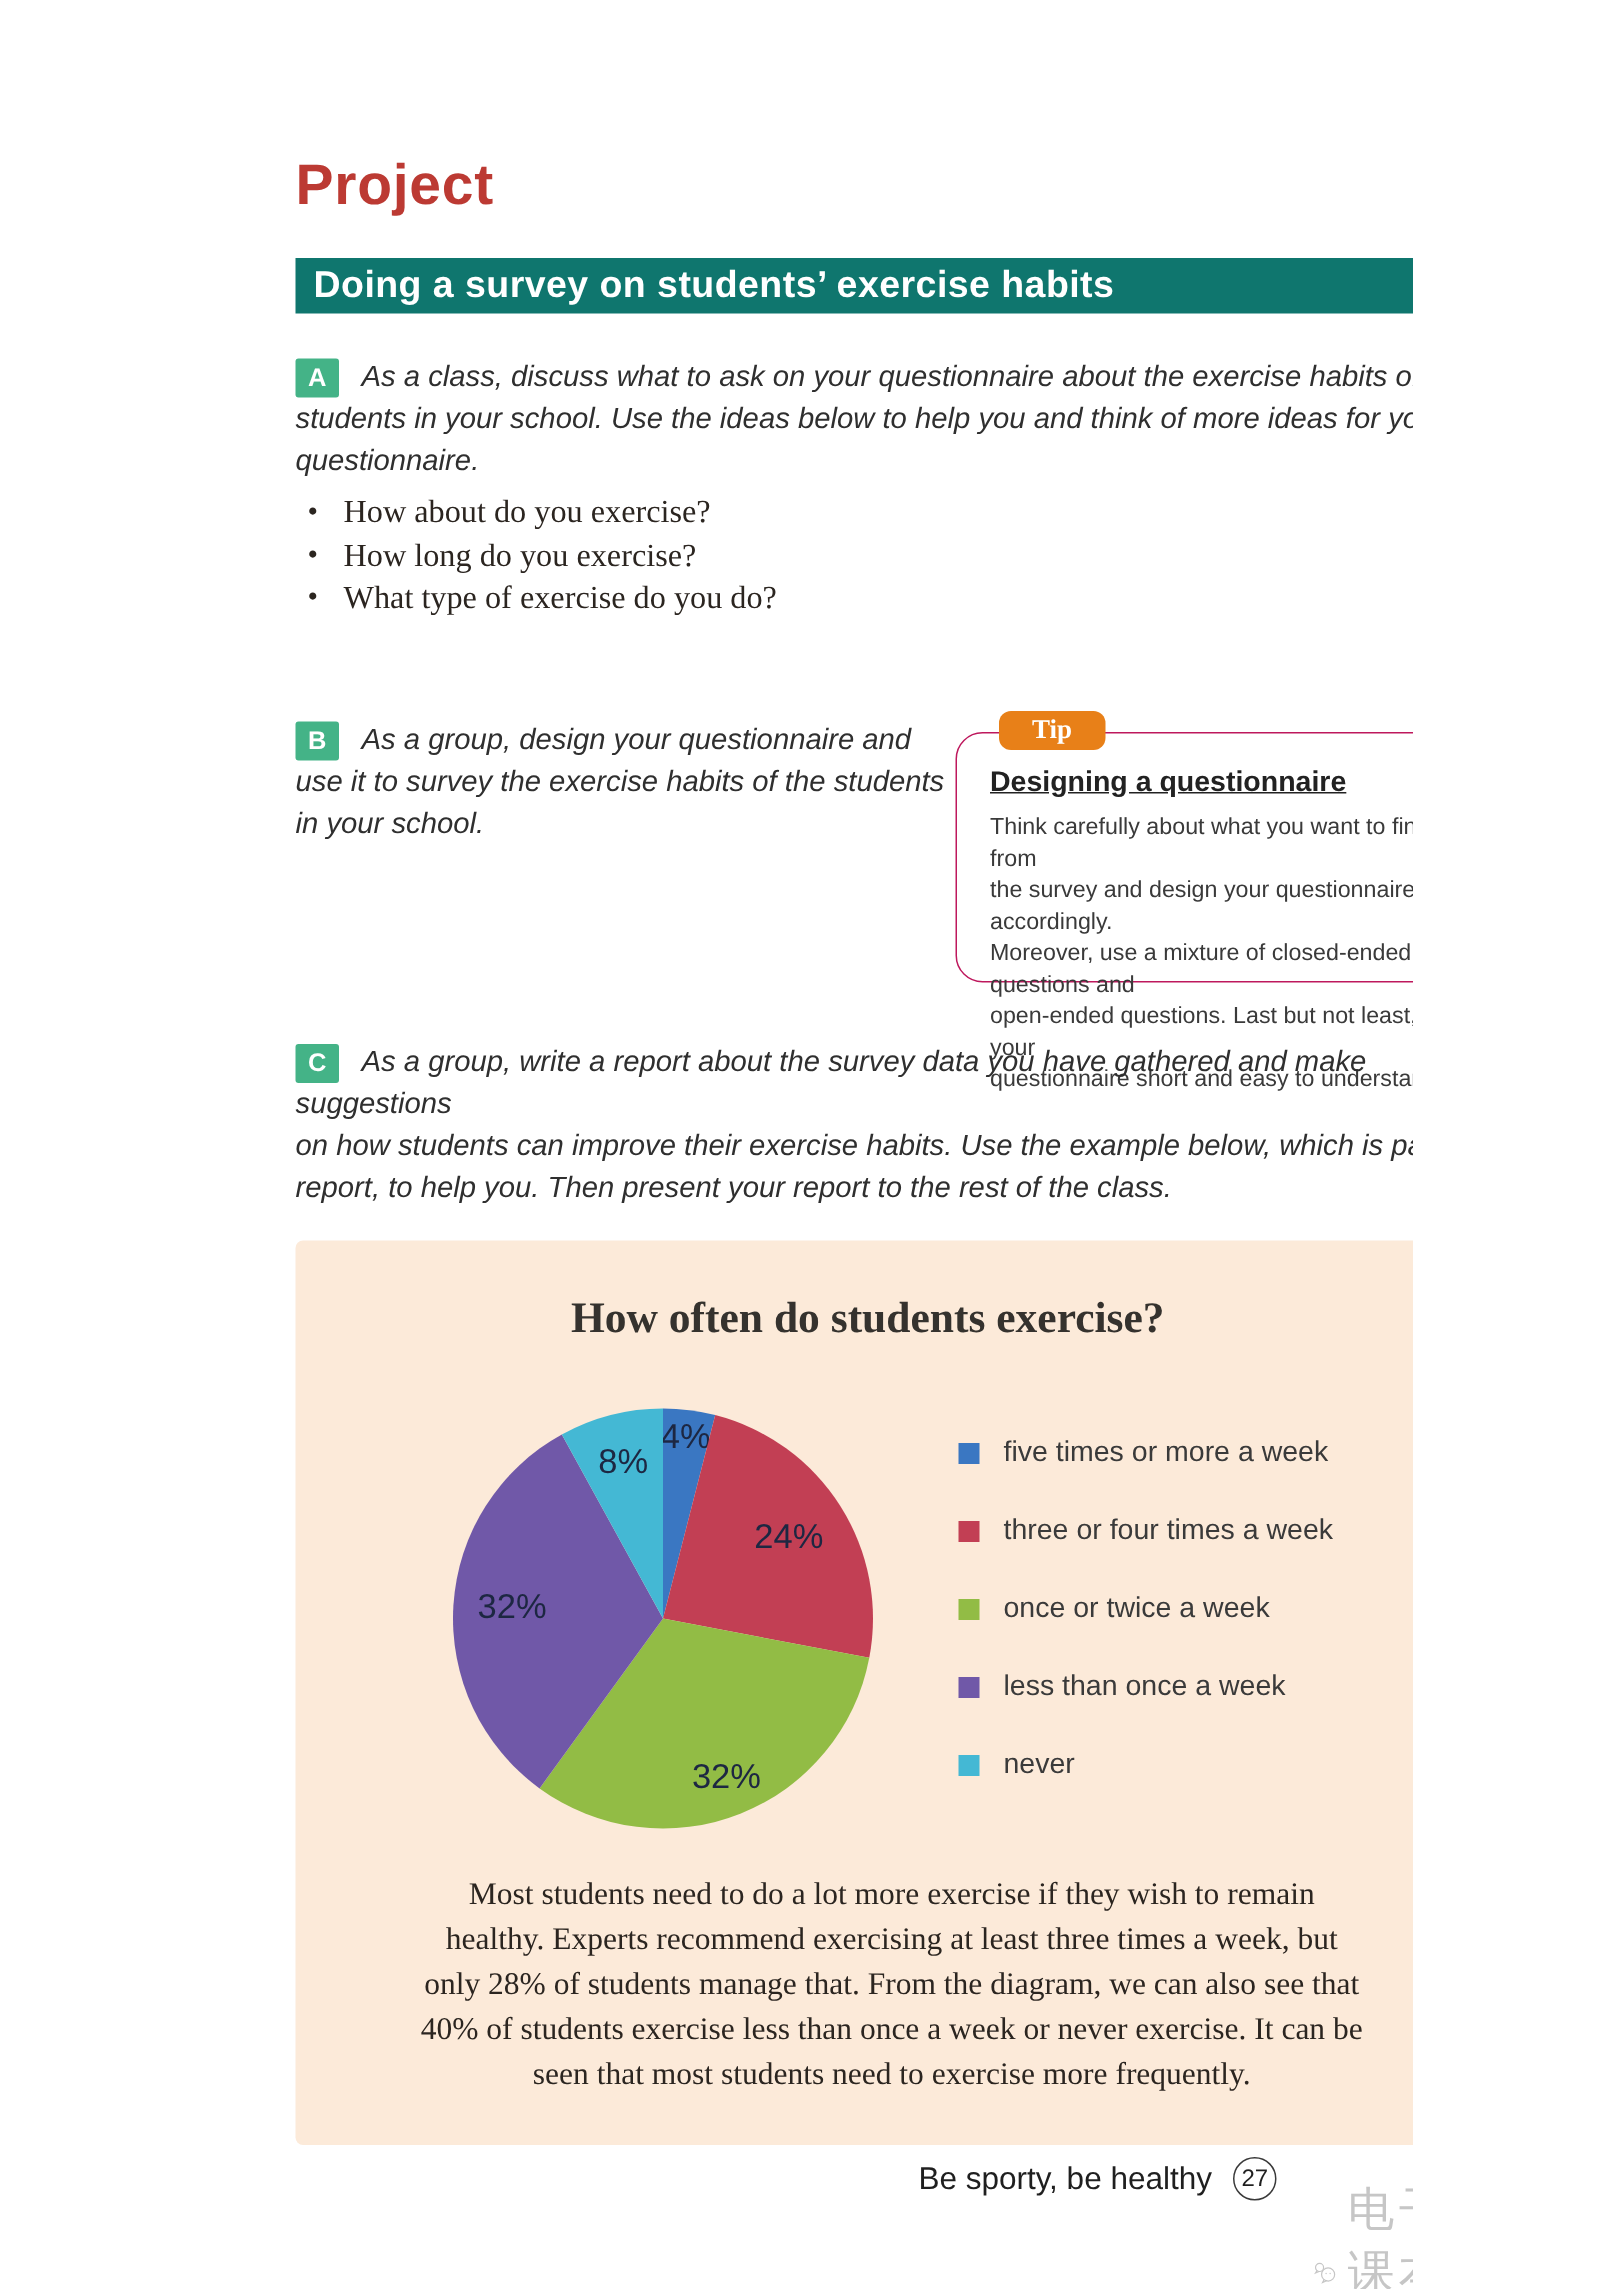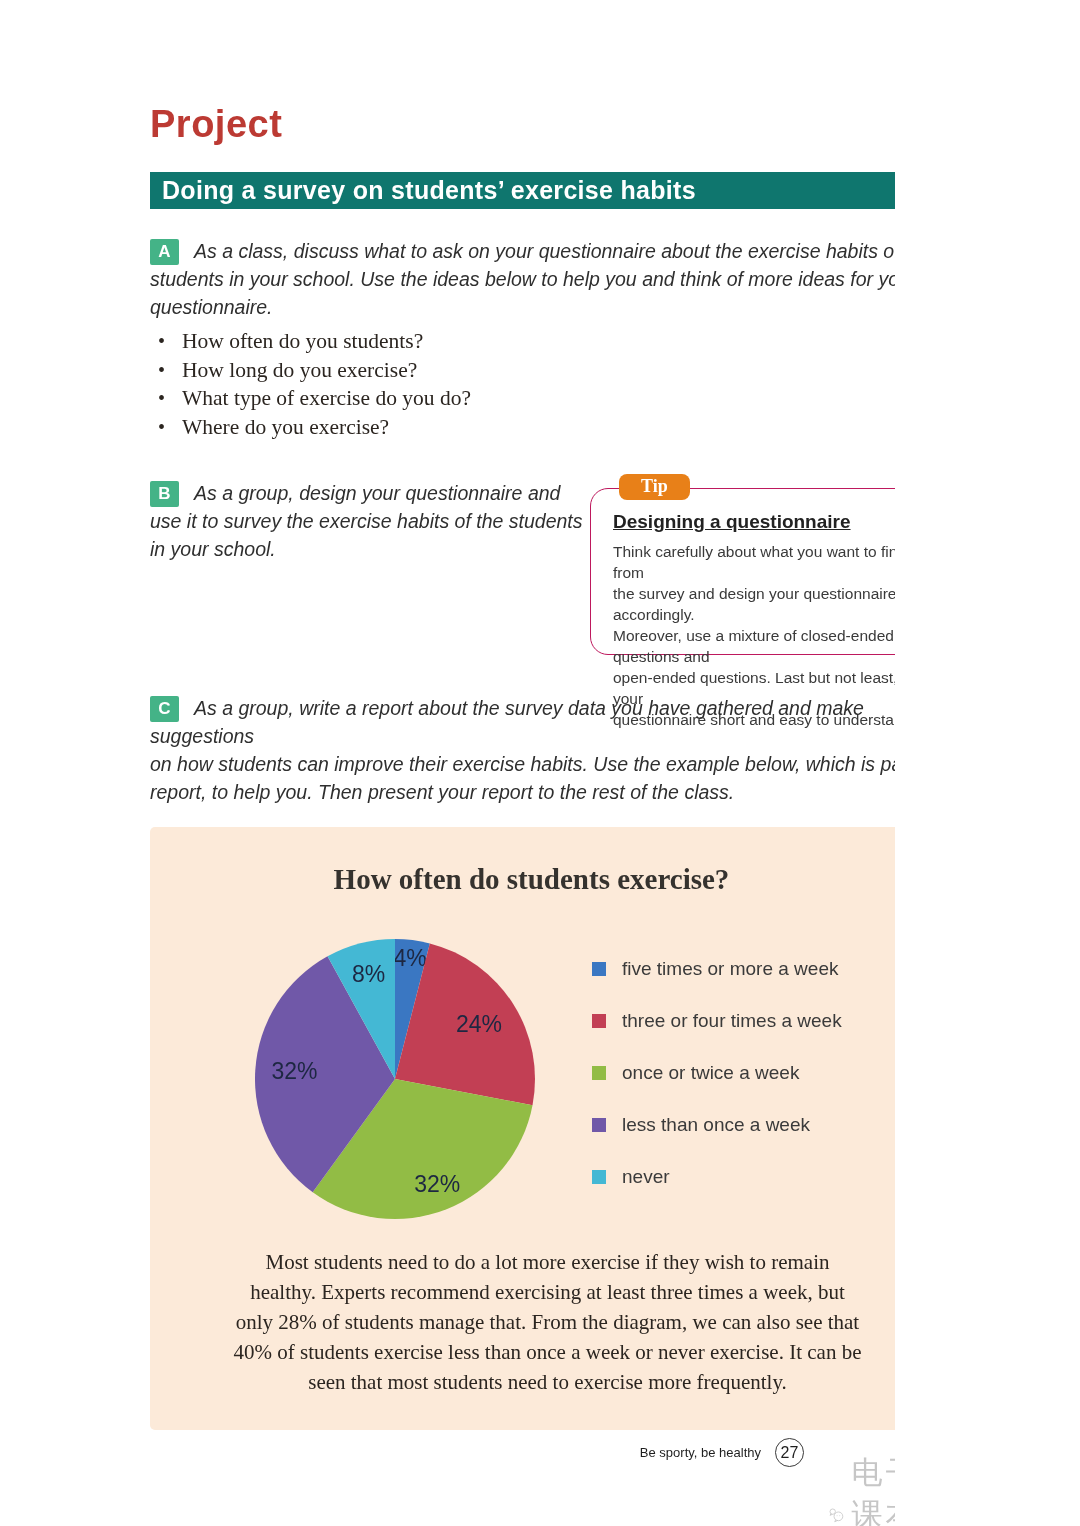--- a/index.html
+++ b/index.html
@@ -1,17 +1,17 @@
 <!DOCTYPE html>
 <html><head>
 <meta charset="utf-8">
 <style>
   html,body{margin:0;padding:0;background:#ffffff;}
   #page{position:relative;width:895px;height:1526px;background:#ffffff;overflow:hidden;
-        font-family:"Liberation Sans",sans-serif;color:#333;}
+        font-family:"Liberation Sans",sans-serif;color:#333;margin-left:47px;}
 
   
   #page-title{position:absolute;left:150px;top:103px;margin:0;font-size:38px;font-weight:bold;
               color:#bc3a33;letter-spacing:.5px;}
   #banner{position:absolute;left:150px;top:172px;width:763px;height:37px;background:#0f766e;
           color:#fff;font-size:25px;font-weight:bold;line-height:37px;padding-left:12px;
           box-sizing:border-box;letter-spacing:.3px;}
 
   
   .task{position:absolute;}
@@ -49,21 +49,21 @@
              text-anchor:middle;dominant-baseline:middle;}
   #chart-legend{position:absolute;left:442px;top:132px;text-align:center;}
   .legend-item{display:flex;align-items:center;height:20px;margin-bottom:32px;}
   .legend-swatch{width:14px;height:14px;margin-right:16px;flex:none;}
   .legend-label{font-size:19px;color:#3a3a3a;white-space:nowrap;}
   #report-text{margin:0;position:absolute;left:45px;top:420px;width:705px;white-space:pre-line;
                font-family:"Liberation Serif",serif;font-size:21px;line-height:30px;color:#2b2520;text-align:center;}
 
   
   #footer{position:absolute;top:1438px;right:91px;display:flex;align-items:center;gap:14px;}
-  #footer-motto{font-size:13px;color:#1f1f1f;}
+  #footer-motto{font-size:21px;color:#1f1f1f;}
   #page-number{width:27px;height:27px;border:1.6px solid #3a3a3a;border-radius:50%;
                text-align:center;line-height:27px;font-size:16px;color:#1f1f1f;box-sizing:content-box;}
 
   
   #watermark{position:absolute;left:828px;top:1452px;display:flex;align-items:center;gap:6px;
              color:#c6c6c6;}
   #watermark-text{font-size:31px;letter-spacing:3px;font-family:sans-serif;}
 </style>
 </head>
 <body>
@@ -75,24 +75,23 @@
   <div id="banner">Doing a survey on students’ exercise habits</div>
 
   <section class="task" id="task-a">
     <span class="badge">A</span>
     <span class="task-text">As a class, discuss what to ask on your questionnaire about the exercise habits of the
 students in your school. Use the ideas below to help you and think of more ideas for your
 questionnaire.</span>
   </section>
 
   <ul id="question-list">
-      <li>How often do you students?</li>
+      <li>How about do you exercise?</li>
       <li>How long do you exercise?</li>
       <li>What type of exercise do you do?</li>
-      <li>Where do you exercise?</li>
     </ul>
 
   <section class="task" id="task-b">
     <span class="badge">B</span>
     <span class="task-text">As a group, design your questionnaire and
 use it to survey the exercise habits of the students
 in your school.</span>
   </section>
 
   <div id="tip-box">

